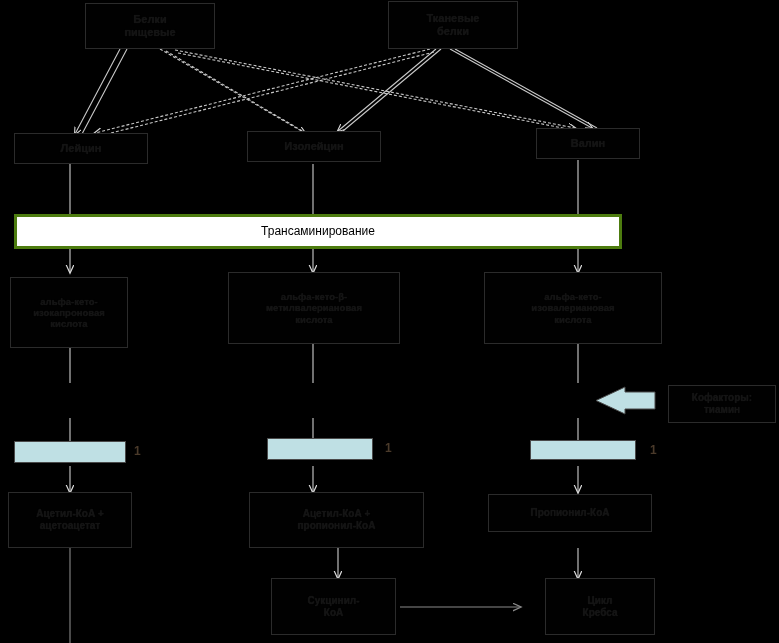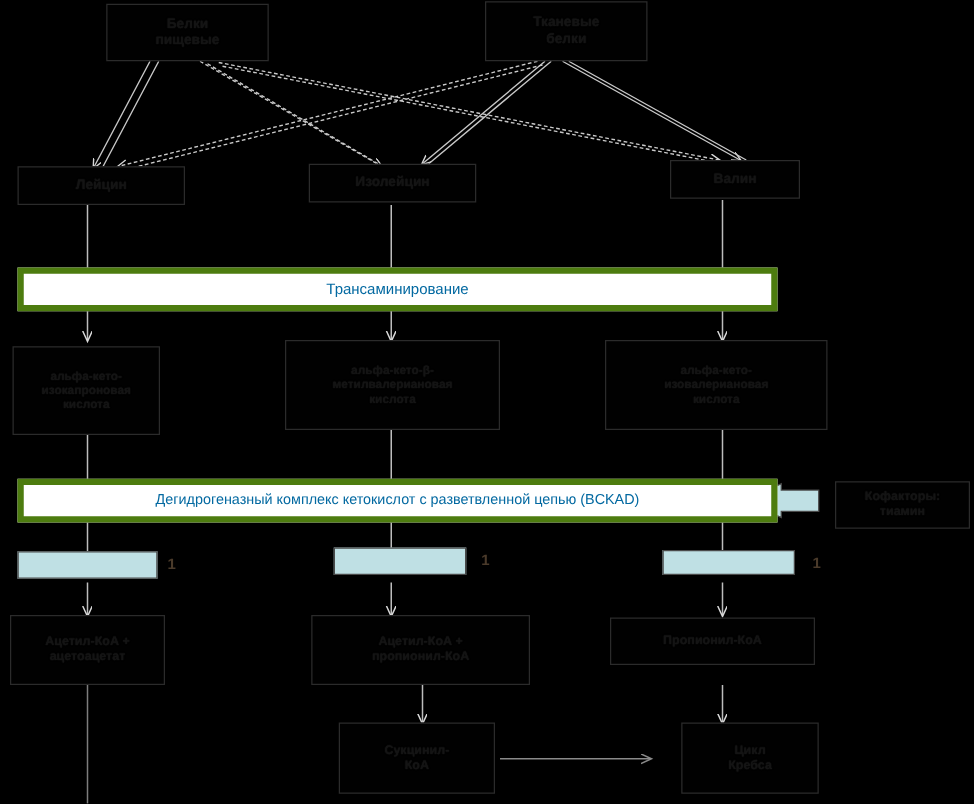--- a/index.html
+++ b/index.html
@@ -36,22 +36,22 @@
     color:#141414;
     font-size:11px;
     font-weight:bold;
     text-shadow:0 0 1px #1d1d1d;
   }
   .dark.small{font-size:10px;}
   .dark.tiny{font-size:9.5px;}
   
   .white{
     background:#ffffff;
-    border:5px solid #4d7c0f;
-    color:#0369a1;
+    border:3px solid #4d7c0f;
+    color:#000000;
     font-size:12px;
   }
   
   .teal{
     background:#bfe0e4;
     border:1px solid #4a4a4a;
   }
   .marker{
     position:absolute;
     color:#4a3a2a;
@@ -163,23 +163,20 @@
   </div>
 
   <div class="node dark tiny" style="left:228px;top:272px;width:172px;height:72px;">
     <span class="lbl">альфа-кето-β-<br>метилвалериановая<br>кислота</span>
   </div>
 
   <div class="node dark tiny" style="left:484px;top:272px;width:178px;height:72px;">
     <span class="lbl">альфа-кето-<br>изовалериановая<br>кислота</span>
   </div>
 
-  <div class="node white" style="left:14px;top:383px;width:608px;height:35px;font-size:11.5px;">
-    <span class="lbl">Дегидрогеназный комплекс кетокислот с разветвленной цепью (BCKAD)</span>
-  </div>
 
   <div class="node dark small" style="left:668px;top:385px;width:108px;height:38px;">
     <span class="lbl">Кофакторы:<br>тиамин</span>
   </div>
 
   <div class="node teal" style="left:14px;top:441px;width:112px;height:22px;"></div>
   <span class="marker" style="left:134px;top:444px;">1</span>
 
   <div class="node teal" style="left:267px;top:438px;width:106px;height:22px;"></div>
   <span class="marker" style="left:385px;top:441px;">1</span>

